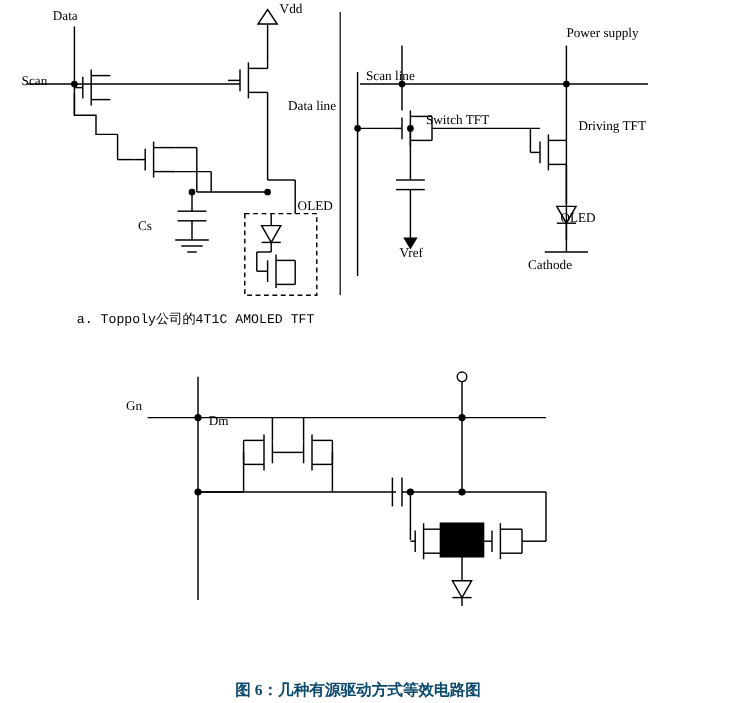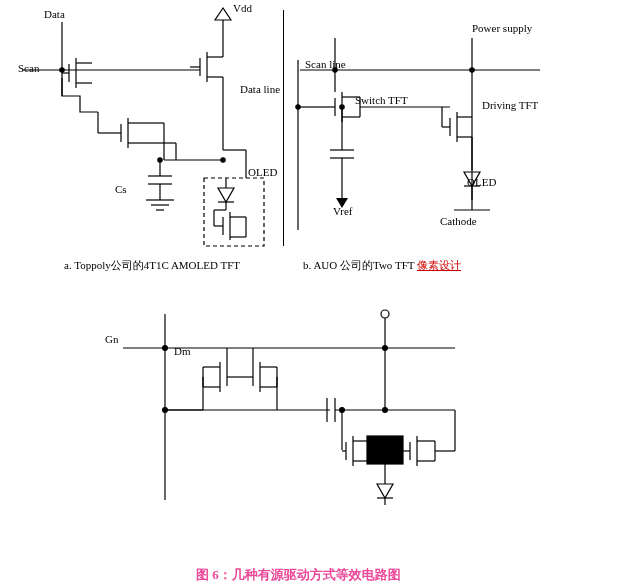--- a/index.html
+++ b/index.html
@@ -7,21 +7,21 @@
     width:625px;height:586px;
     background:#ffffff;
     font-family:"Liberation Serif", serif;
     position:relative;
     overflow:hidden;
   }
   .fig{position:absolute;left:0;top:0;width:569px;height:586px;}
   .lbl{position:absolute;font-size:11px;color:#000;white-space:nowrap;line-height:1;}
   .cap{position:absolute;font-size:11px;color:#000;white-space:nowrap;}
   .cap .red{color:#cc0000;text-decoration:underline;}
-  .title{position:absolute;font-size:13px;font-weight:bold;color:#ec4899;white-space:nowrap;}
+  .title{position:absolute;font-size:13px;font-weight:bold;color:#0c4a6e;white-space:nowrap;}
   svg{display:block;}
   .divider{position:absolute;background:#000;}
 </style>
 </head>
 <body>
 
 <div class="fig">
 
   <svg width="300" height="260" style="position:absolute;left:0;top:0;">
     <g stroke="#000" stroke-width="1.2" fill="none">
@@ -99,21 +99,21 @@
       <circle cx="160" cy="160" r="2.2" fill="#000"></circle>
     </g>
   </svg>
 
   <div class="lbl" style="left:44px;top:9px;">Data</div>
   <div class="lbl" style="left:233px;top:3px;">Vdd</div>
   <div class="lbl" style="left:18px;top:63px;">Scan</div>
   <div class="lbl" style="left:115px;top:168px;margin-top:16px;">Cs</div>
   <div class="lbl" style="left:248px;top:167px;">OLED</div>
 
-  <div class="cap" style="left:64px;top:258px;">a. Toppoly公司的4T1C AMOLED TFT</div>
+  <div class="cap" style="left:64px;top:258px;font-family:Liberation Mono, monospace;">a. Toppoly公司的4T1C AMOLED TFT</div>
 
   <div class="divider" style="left:283px;top:10px;width:1px;height:236px;"></div>
 
   <svg width="330" height="260" style="position:absolute;left:290px;top:0;">
     <g stroke="#000" stroke-width="1.2" fill="none">
 
       <line x1="10" y1="70" x2="250" y2="70"></line>
 
       <line x1="45" y1="38" x2="45" y2="70"></line>
 
@@ -163,23 +163,20 @@
 
   <div class="lbl" style="left:305px;top:23px;margin-top:36px;">Scan line</div>
   <div class="lbl" style="left:445px;top:23px;margin-left:27px;">Power supply</div>
   <div class="lbl" style="left:240px;top:84px;">Data line</div>
   <div class="lbl" style="left:355px;top:95px;">Switch TFT</div>
   <div class="lbl" style="left:459px;top:100px;margin-left:23px;">Driving TFT</div>
   <div class="lbl" style="left:467px;top:177px;">OLED</div>
   <div class="lbl" style="left:333px;top:206px;">Vref</div>
   <div class="lbl" style="left:440px;top:216px;">Cathode</div>
 
-  <div class="cap" style="left:303px;top:258px;">
-    <span>b. AUO 公司的Two TFT </span><span class="red">像素设计</span>
-  </div>
 
   <svg width="460" height="220" style="position:absolute;left:95px;top:300px;">
     <g stroke="#000" stroke-width="1.2" fill="none">
 
       <line x1="70" y1="14" x2="70" y2="200"></line>
 
       <line x1="28" y1="48" x2="360" y2="48"></line>
 
       <circle cx="290" cy="14" r="4" fill="none"></circle>
       <line x1="290" y1="18" x2="290" y2="48"></line>

